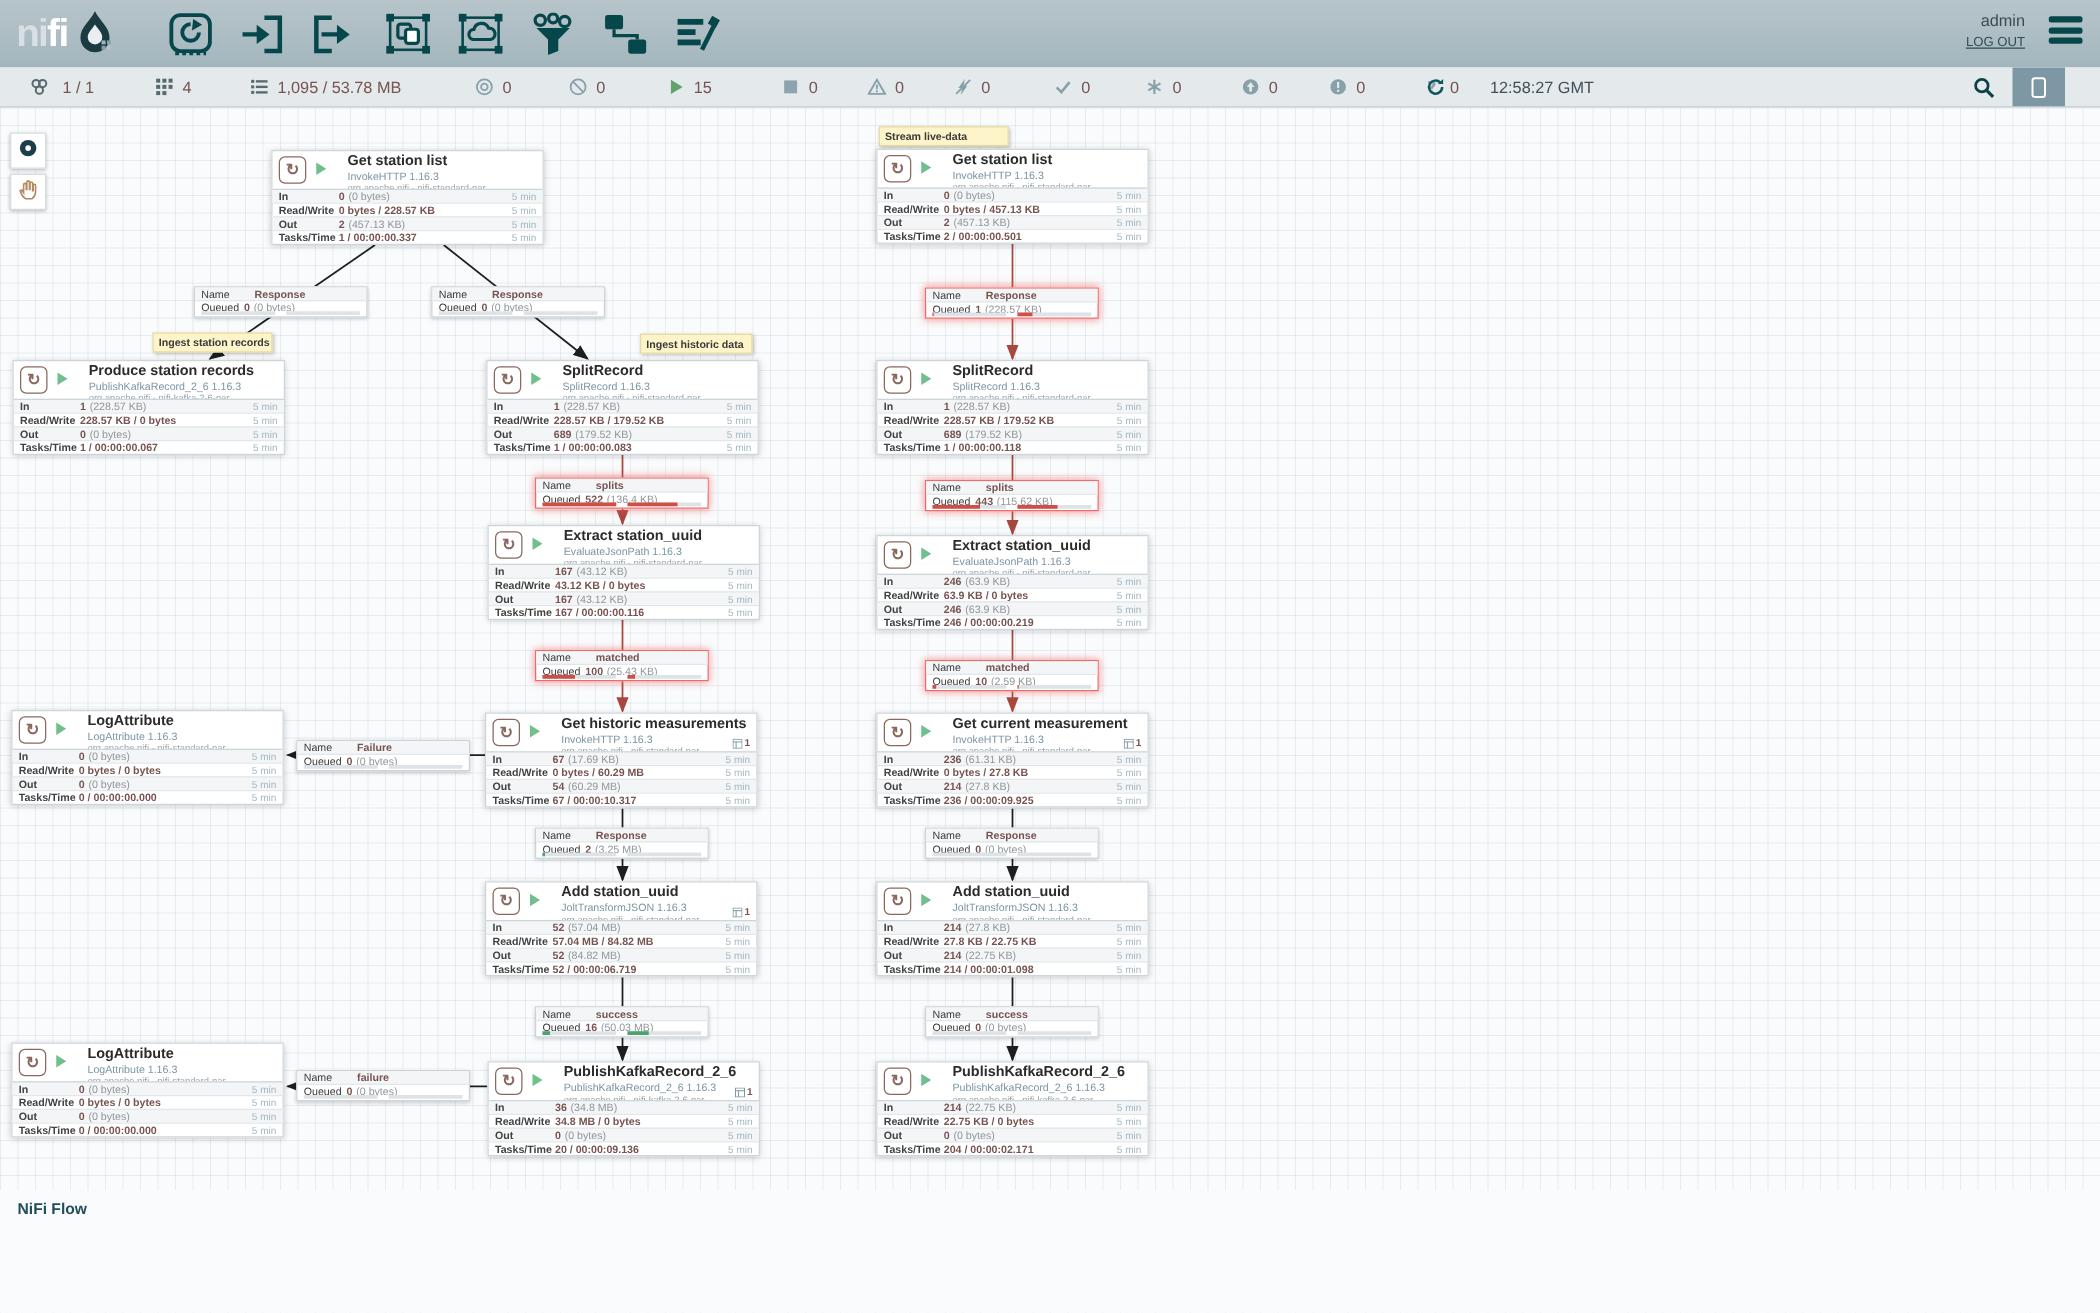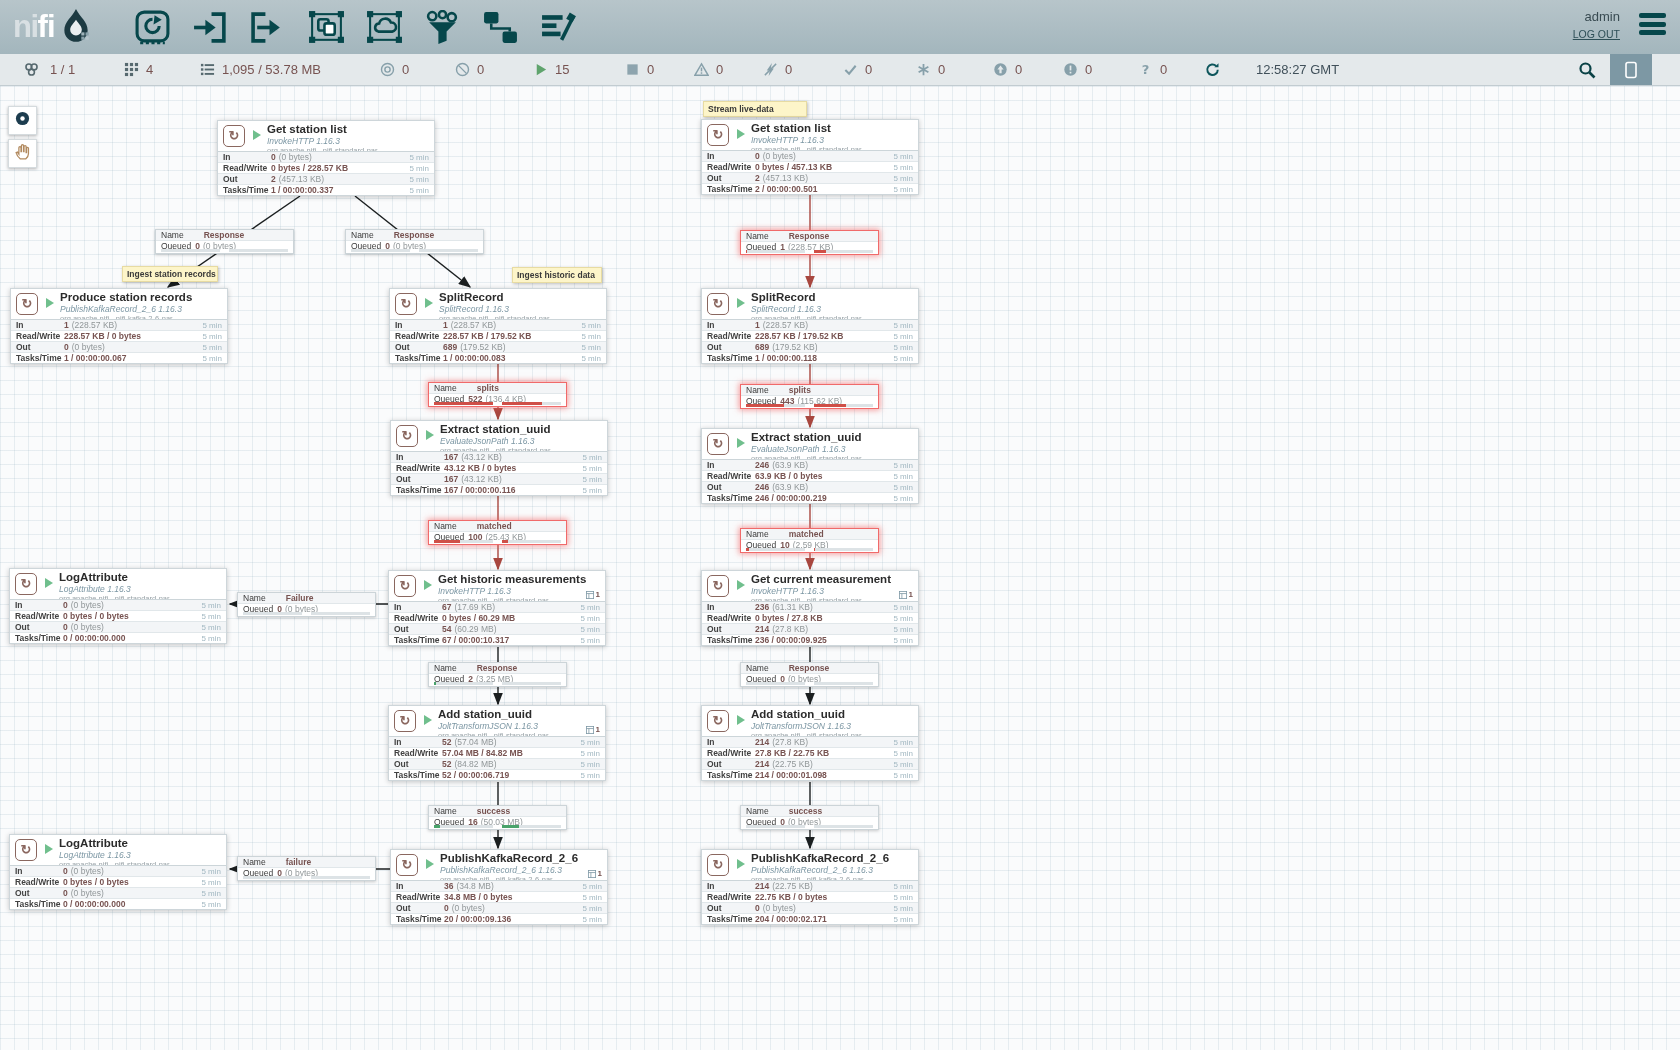--- a/index.html
+++ b/index.html
@@ -52,28 +52,28 @@
   
   .side-btn{position:absolute;width:29px;height:29px;background:#fff;border:1px solid #d5dbde;
     box-shadow:0 1px 3px rgba(0,0,0,.28);display:flex;align-items:center;justify-content:center;z-index:5;cursor:pointer;}
   #navigate-btn{left:8px;top:20px;}
   #operate-btn{left:8px;top:53px;}
   .side-btn svg{width:17px;height:17px;}
 
   
   .processor{position:absolute;width:218px;height:76px;background:#fff;border:1px solid #ced6da;
     box-shadow:0 1px 5px rgba(0,0,0,.22);z-index:2;cursor:pointer;}
-  .p-header{position:relative;height:30px;padding:3px 5px;}
+  .p-header{position:relative;height:30px;padding:3px 16px;}
   .p-icon{position:absolute;left:5px;top:4px;width:22px;height:22px;border:1.5px solid #8a675f;
     border-radius:5px;color:#8a675f;font-size:13px;line-height:19px;text-align:center;font-weight:bold;}
   .p-icon::before{content:"\21bb";}
   .p-play{position:absolute;left:35px;top:9px;width:0;height:0;border-left:8px solid #70bf8d;
     border-top:5px solid transparent;border-bottom:5px solid transparent;}
   .p-title{margin-left:44px;font-size:11.5px;font-weight:bold;color:#2b2b2b;line-height:11.5px;white-space:nowrap;}
-  .p-type{margin-left:44px;font-size:8.5px;color:#7b96a3;line-height:9px;margin-top:1px;white-space:nowrap;font-style:italic;}
+  .p-type{margin-left:44px;font-size:8.5px;color:#7b96a3;line-height:9px;margin-top:1px;white-space:nowrap;}
   .p-bundle{margin-left:44px;font-size:7.5px;color:#98a2a7;line-height:8px;margin-top:1px;white-space:nowrap;}
   .p-badge{position:absolute;right:5px;top:19px;display:flex;align-items:center;gap:2px;
     font-size:8px;font-weight:bold;color:#775351;}
   .p-badge svg{width:8px;height:8px;}
   .p-stats{position:absolute;top:30px;left:0;right:0;bottom:0;display:flex;flex-direction:column;}
   .p-row{flex:1;display:flex;align-items:center;padding:0 5px;font-size:8.5px;border-top:1px solid #e1e7ea;}
   .p-row:first-child{border-top:1px solid #ccd5d9;}
   .p-row:nth-child(odd){background:#f3f5f7;}
   .p-row .lbl{width:48px;font-weight:bold;color:#424242;}
   .p-row .val{flex:1;white-space:nowrap;}
@@ -312,21 +312,21 @@
         <span class="sval">0</span>
       </div>
       <div class="status-item" data-name="status-sync-failure" style="left: 1138px;">
         <span class="sicon si-sync-failure" data-name="sync-failure-icon">
           <svg viewBox="0 0 16 16">
             <text x="8" y="13" text-anchor="middle" font-size="14" font-weight="bold" fill="currentColor" font-family="DejaVu Sans, sans-serif">?</text>
           </svg>
         </span>
         <span class="sval">0</span>
       </div>
-      <div class="status-item" data-name="status-refresh" style="left: 1205px; gap: 36px;">
+      <div class="status-item" data-name="status-refresh" style="left: 1141px; gap: 36px;">
         <span class="sicon si-refresh" data-name="refresh-icon">
           <svg viewBox="0 0 16 16">
             <path d="M13.6 8.2 a5.6 5.6 0 1 1 -1.7 -4" fill="none" stroke="currentColor" stroke-width="2.1"></path>
             <path d="M14.4 1.2 v4.4 h-4.4 z" fill="currentColor"></path>
           </svg>
         </span>
         <span class="sval">12:58:27 GMT</span>
       </div>
     </div>
   <span class="search-btn" data-name="search-icon"><svg viewBox="0 0 18 18">
@@ -1108,13 +1108,16 @@
           <span class="bar" data-name="object-threshold-bar">
             <i class="fill" style="width: 0%;"></i>
           </span>
           <span class="bar" data-name="size-threshold-bar">
             <i class="fill" style="width: 0%;"></i>
           </span>
         </div>
       </div>
     </div>
 
+  <div class="footer" data-name="breadcrumb-bar">
+    <span class="breadcrumb" data-name="breadcrumb">NiFi Flow</span>
+  </div>
 </div>
 
 </body></html>

